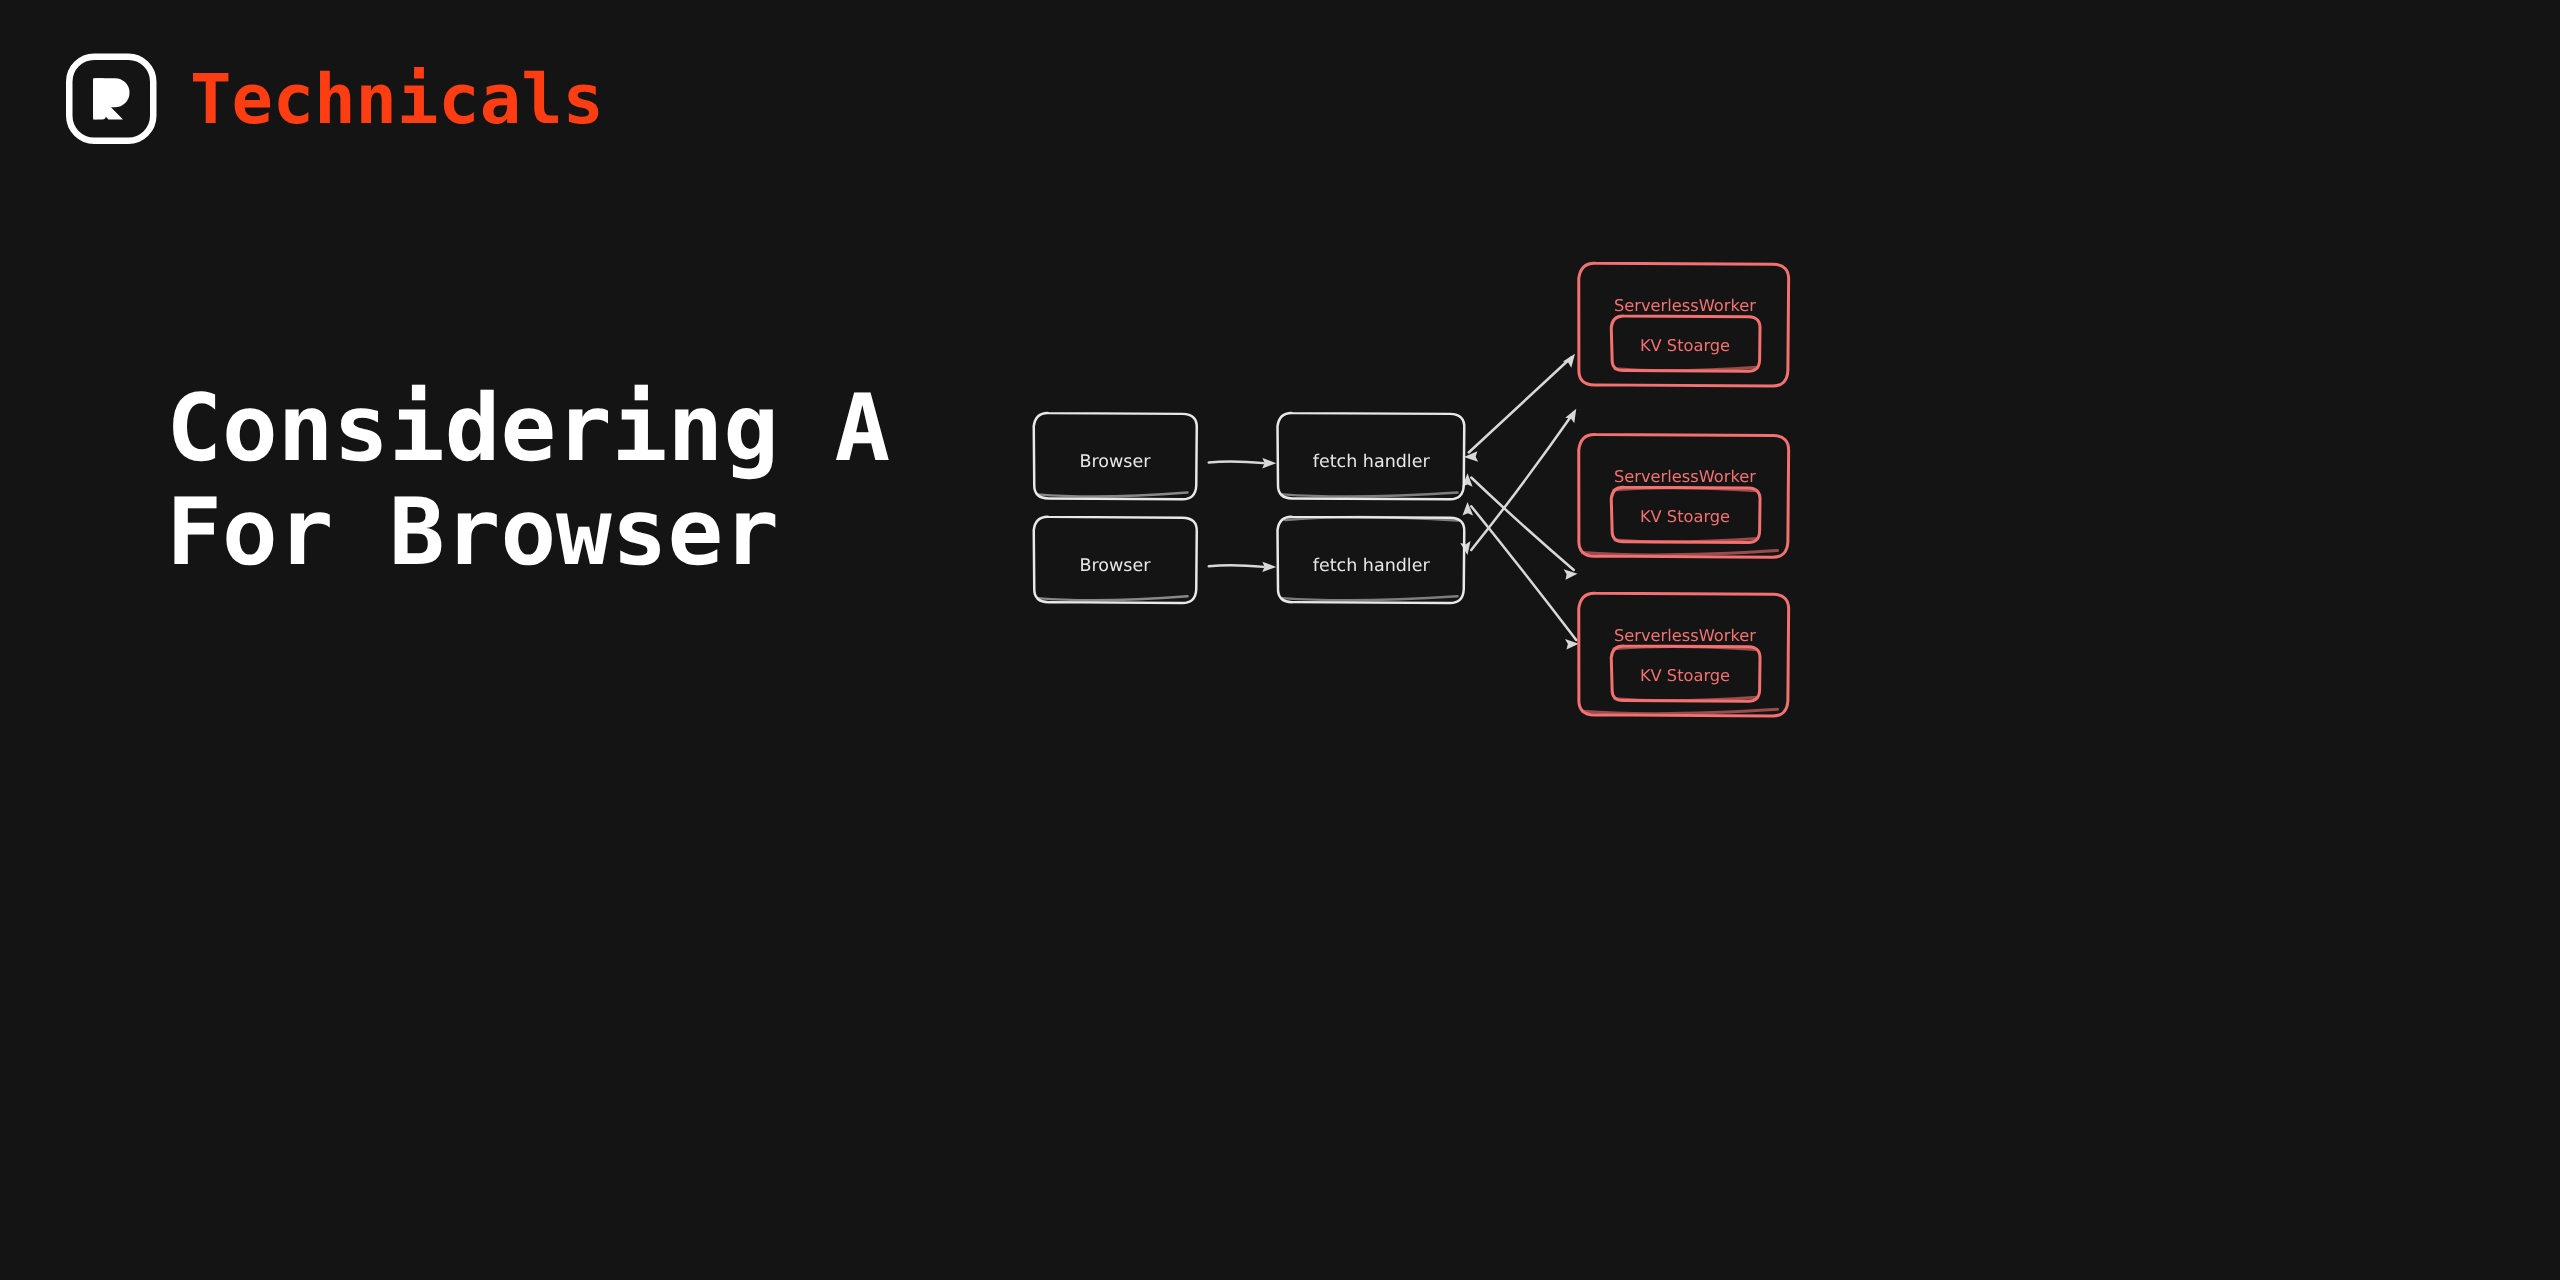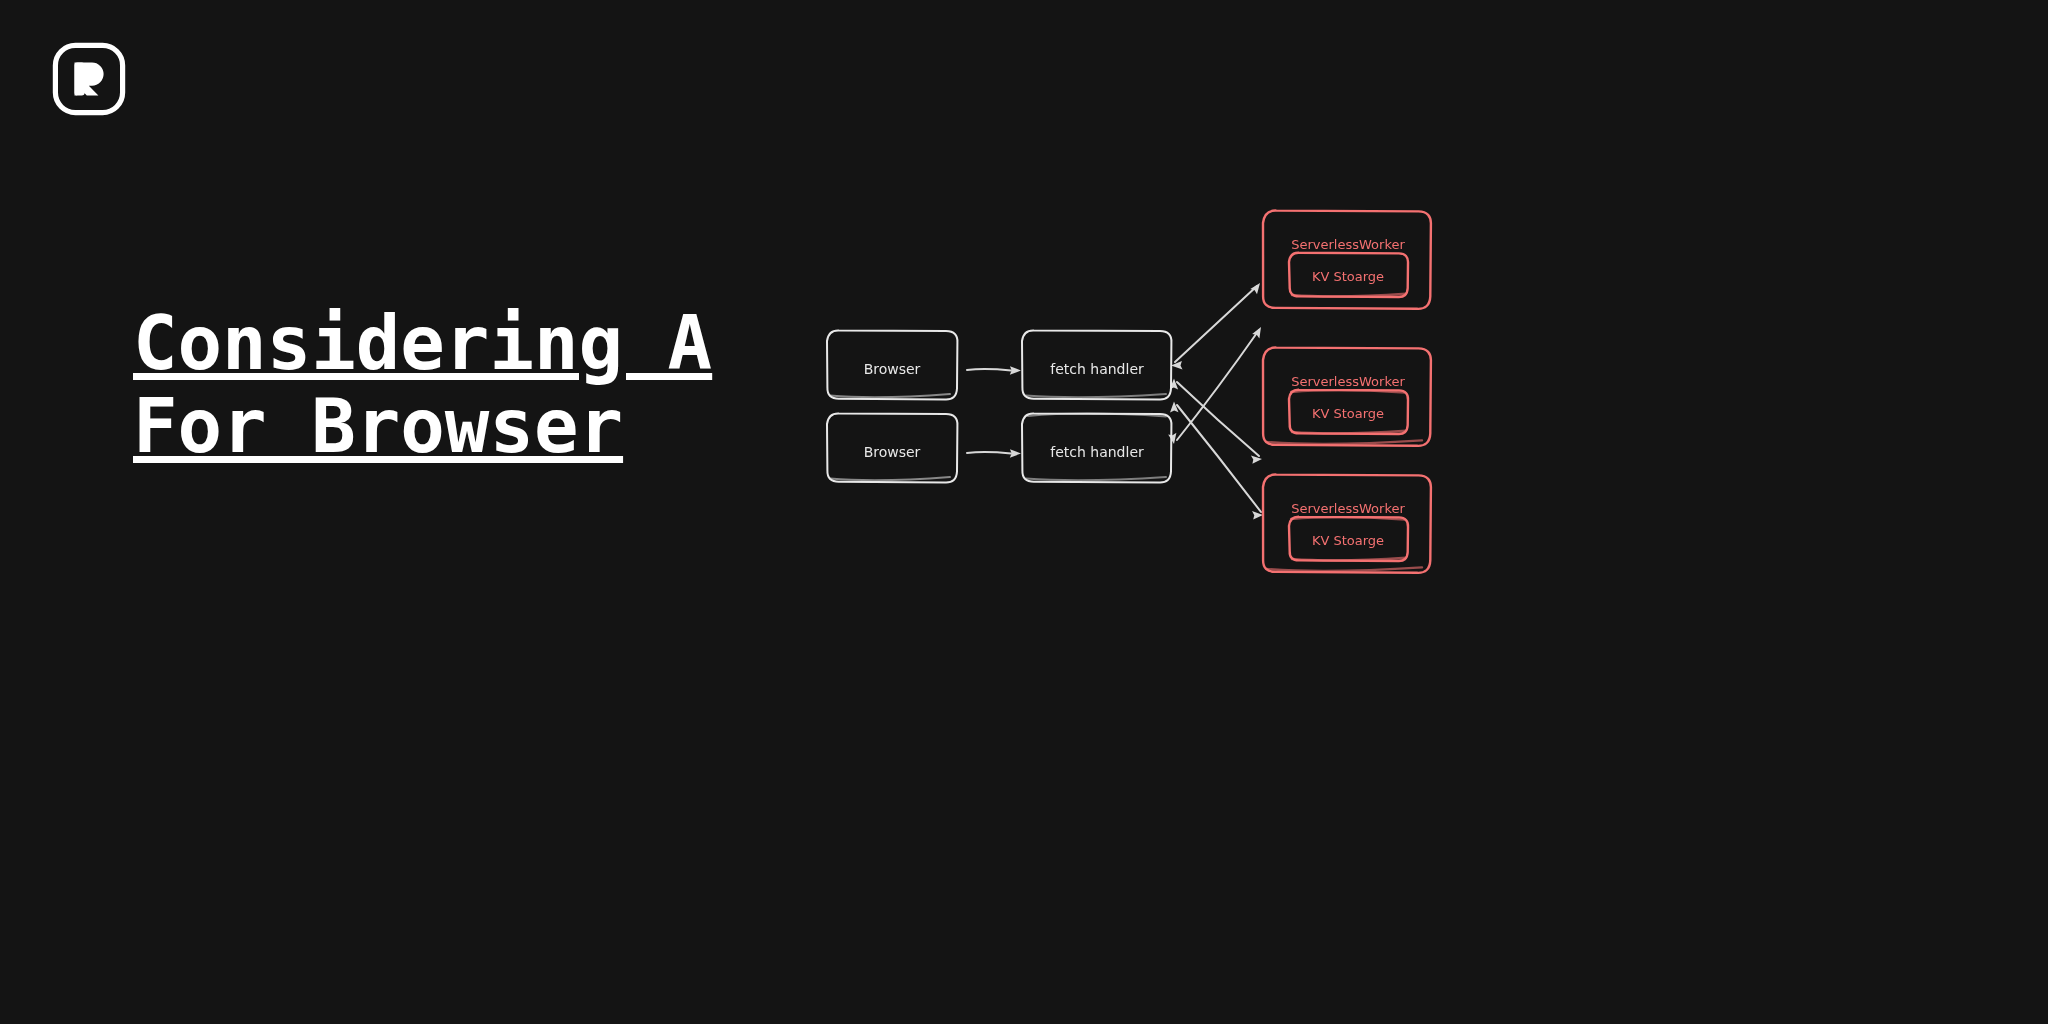--- a/index.html
+++ b/index.html
@@ -48,21 +48,20 @@
     position: absolute;
     left: 133px;
     top: 252px;
     width: 640px;
     font-family: "DejaVu Sans Mono", monospace;
     font-size: 74px;
     font-weight: bold;
     line-height: 83px;
     color: #ffffff;
     letter-spacing: 0px;
-    text-decoration: underline;
   }
   .headline-line { display: block; white-space: pre; }
 
   
   .diagram {
     position: absolute;
     left: 800px;
     top: 190px;
     width: 680px;
     height: 420px;
@@ -110,20 +109,21 @@
 <body>
 
 <div class="brand">
   <svg class="brand-logo" viewBox="0 0 74 74">
     <rect x="3.4" y="3.4" width="67.2" height="67.2" rx="20" ry="20" fill="none" stroke="#ffffff" stroke-width="5.2"></rect>
     <path d="M22.5 20.5 h17.5 a11.6 11.6 0 0 1 0 23.2 h-3.2
              l9.6 9.8 h-11.6 l-9.6 -9.8 v9.8 h-2.7 z" fill="#ffffff"></path>
     <rect x="22.5" y="20.5" width="10.2" height="33.0" rx="3" fill="#ffffff"></rect>
   </svg>
   <div class="brand-wordmark">
+      <span class="brand-suffix">Technicals</span>
   </div>
 </div>
 
 <h1 class="headline">
   <span class="headline-line">Considering A</span>
   <span class="headline-line">For Browser</span>
 </h1>
 
 <div class="diagram">
 <svg width="680" height="420" viewBox="0 0 680 420" xmlns="http://www.w3.org/2000/svg">

